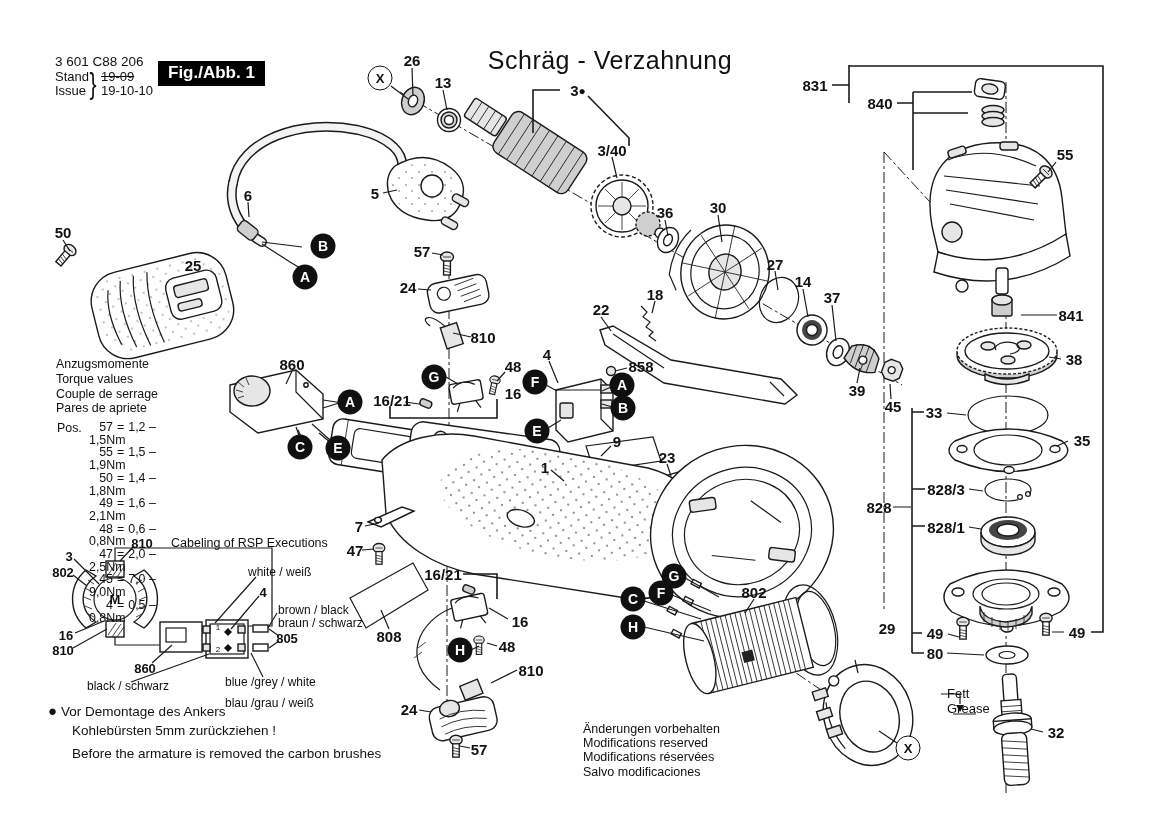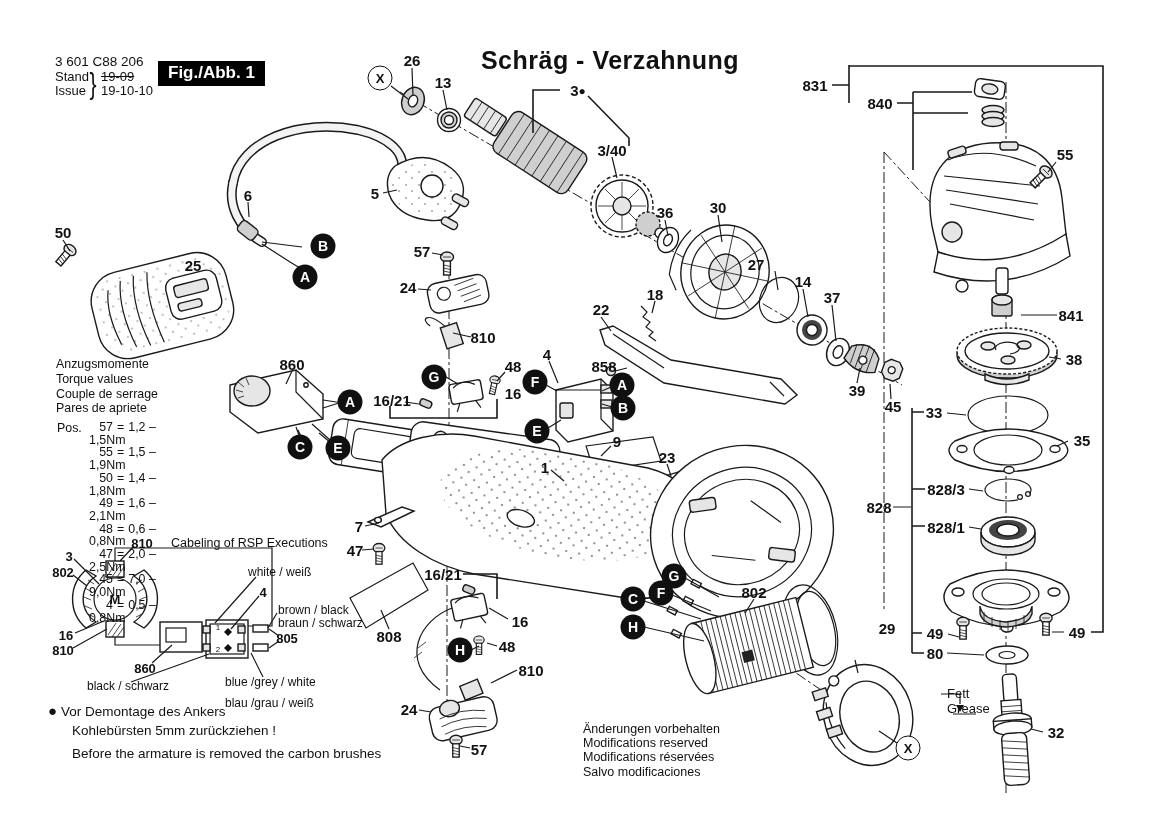--- a/index.html
+++ b/index.html
@@ -27,21 +27,21 @@
         color:#101010;font-weight:bold;font-size:13px;line-height:23px;text-align:center;}
   .dot{font-size:12px;vertical-align:1px;}
   #hdr{position:absolute;left:55px;top:54px;font-size:13.5px;}
   #stand-issue{position:absolute;left:55px;top:70px;font-size:13px;line-height:14px;}
   #si-brace{position:absolute;left:88px;top:67px;font-size:30px;transform:scaleX(.7);}
   #si-vals{position:absolute;left:101px;top:70px;font-size:13px;line-height:14px;}
   .struck{text-decoration:line-through;}
   #figbox{position:absolute;left:158px;top:61px;background:#000;color:#fff;
           font-weight:bold;font-size:17px;padding:2px 10px 3px;}
   #title{position:absolute;left:470px;top:46px;width:280px;text-align:center;
-         font-weight:bold;font-size:25px;letter-spacing:.5px;}
+         font-weight:normal;font-size:25px;letter-spacing:.5px;}
   #torque{position:absolute;left:56px;top:357px;font-size:12.4px;}
   #torque-heading div{line-height:14.8px;}
   #torque-pos{position:absolute;left:1px;top:64px;}
   #torque-rows{position:absolute;left:33px;top:64px;}
   .trow{line-height:12.7px;}
   .tpos{display:inline-block;width:24px;text-align:right;}
   .teq{display:inline-block;margin:0 4px;}
   #wiring-title{position:absolute;left:171px;top:536px;font-size:12.5px;}
   #grease{position:absolute;left:908px;top:686px;font-size:13px;line-height:15px;margin-left:39px;}
   #notes{position:absolute;left:48px;top:701px;font-size:13.5px;}
@@ -525,27 +525,27 @@
       <div class="callout co-n" style="left: 193px; top: 265px;">25</div>
       <div class="callout co-n" style="left: 422px; top: 251px;">57</div>
       <div class="callout co-n" style="left: 408px; top: 287px;">24</div>
       <div class="callout co-n" style="left: 483px; top: 337px;">810</div>
       <div class="callout co-n" style="left: 513px; top: 366px;">48</div>
       <div class="callout co-n" style="left: 392px; top: 400px;">16/21</div>
       <div class="callout co-n" style="left: 513px; top: 393px;">16</div>
       <div class="callout co-n" style="left: 292px; top: 364px;">860</div>
       <div class="callout co-n" style="left: 601px; top: 309px;">22</div>
       <div class="callout co-n" style="left: 547px; top: 354px;">4</div>
-      <div class="callout co-n" style="left: 604px; top: 366px;">858</div>
+      <div class="callout co-n" style="left: 641px; top: 366px;">858</div>
       <div class="callout co-n" style="left: 617px; top: 441px;">9</div>
       <div class="callout co-n" style="left: 667px; top: 457px;">23</div>
       <div class="callout co-n" style="left: 545px; top: 467px;">1</div>
       <div class="callout co-n" style="left: 665px; top: 212px;">36</div>
       <div class="callout co-n" style="left: 718px; top: 207px;">30</div>
-      <div class="callout co-n" style="left: 756px; top: 264px;">27</div>
+      <div class="callout co-n" style="left: 775px; top: 264px;">27</div>
       <div class="callout co-n" style="left: 803px; top: 281px;">14</div>
       <div class="callout co-n" style="left: 832px; top: 297px;">37</div>
       <div class="callout co-n" style="left: 655px; top: 294px;">18</div>
       <div class="callout co-n" style="left: 857px; top: 390px;">39</div>
       <div class="callout co-n" style="left: 893px; top: 406px;">45</div>
       <div class="callout co-n" style="left: 612px; top: 150px;">3/40</div>
       <div class="callout co-n" style="left: 578px; top: 90px;">3<span class="dot">●</span></div>
       <div class="callout co-n" style="left: 359px; top: 526px;">7</div>
       <div class="callout co-n" style="left: 355px; top: 550px;">47</div>
       <div class="callout co-n" style="left: 389px; top: 636px;">808</div>

